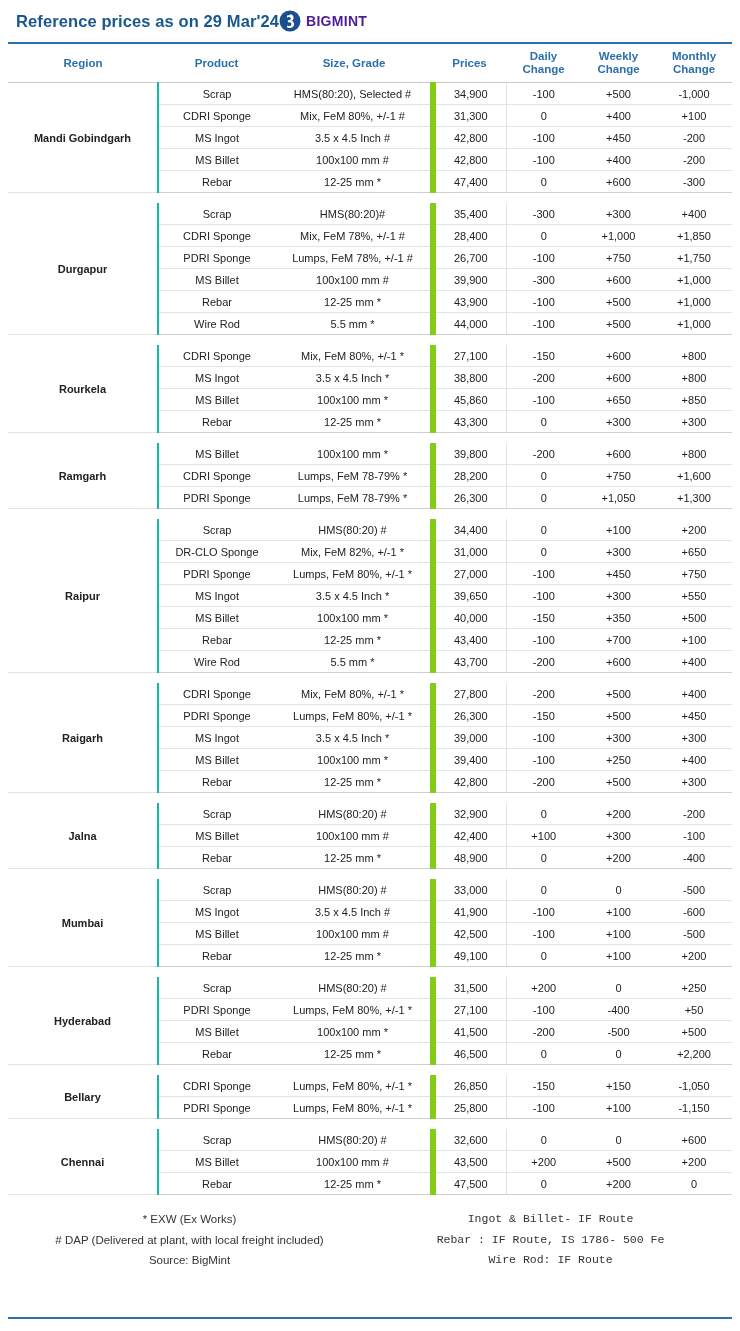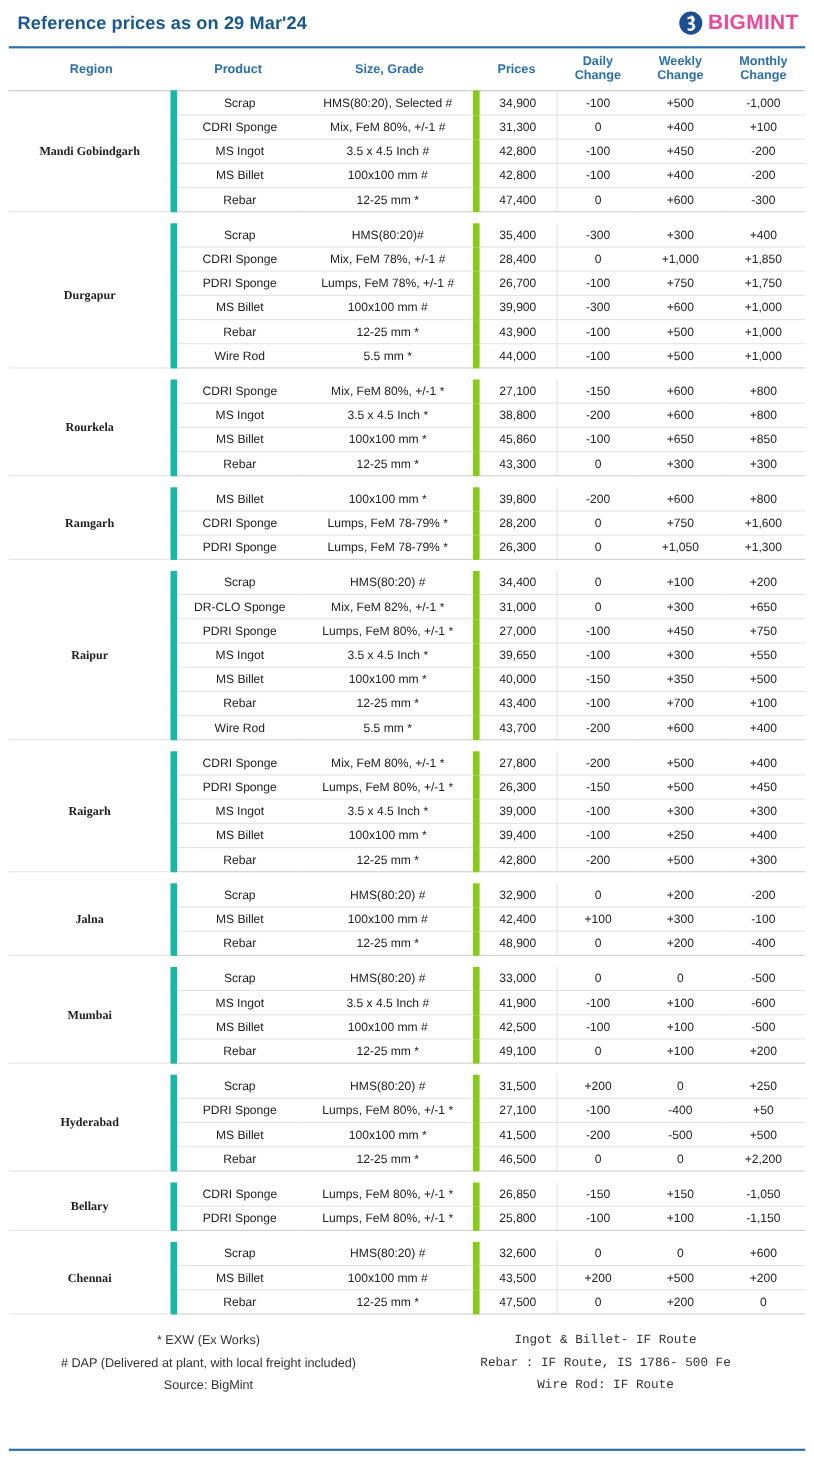--- a/index.html
+++ b/index.html
@@ -18,21 +18,21 @@
     position: relative;
     width: 740px;
     height: 1331px;
     box-sizing: border-box;
     padding: 0 8px;
   }
   
   .header {
     display: flex;
     align-items: center;
-    justify-content: space-between;
+    justify-content: flex-start;
     height: 42px;
     padding: 0 6px 0 8px;
     box-sizing: border-box;
   }
   .header-title {
     font-size: 16.5px;
     font-weight: bold;
     color: #18588f;
     letter-spacing: 0.1px;
   }
@@ -40,23 +40,23 @@
     display: flex;
     align-items: center;
     gap: 5px;
   }
   .brand-mark {
     width: 22px;
     height: 22px;
     position: relative;
   }
   .brand-text {
-    font-size: 19px;
+    font-size: 14px;
     font-weight: bold;
-    color: #ec4899;
+    color: #4c1d95;
     letter-spacing: 0.3px;
   }
   .hr-top {
     height: 2px;
     background: #2c6fad;
     margin: 0 0 0 0;
   }
   
   table.prices {
     width: 724px;
@@ -84,22 +84,21 @@
     font-size: 11px;
     height: 16px;
   }
   td.region {
     text-align: left;
     padding-left: 8px;
     font-weight: bold;
     font-size: 12px;
     color: #111;
     border-bottom: none;
-    border-right: 6px solid #14b8a6;
-    font-family: Liberation Serif, serif;
+    border-right: 2px solid #14b8a6;
   }
   td.product { border-left: 1px solid #e3e3e3; }
   td.price { border-left: 6px solid #84cc16; border-right: 1px solid #e3e3e3;}
   td.size { }
   td.chg { }
   .pos { color: #1f9d4e; }
   .neg { color: #e03a2f; }
   .neu { color: #222; }
   tr.spacer td {
     height: 10px;

